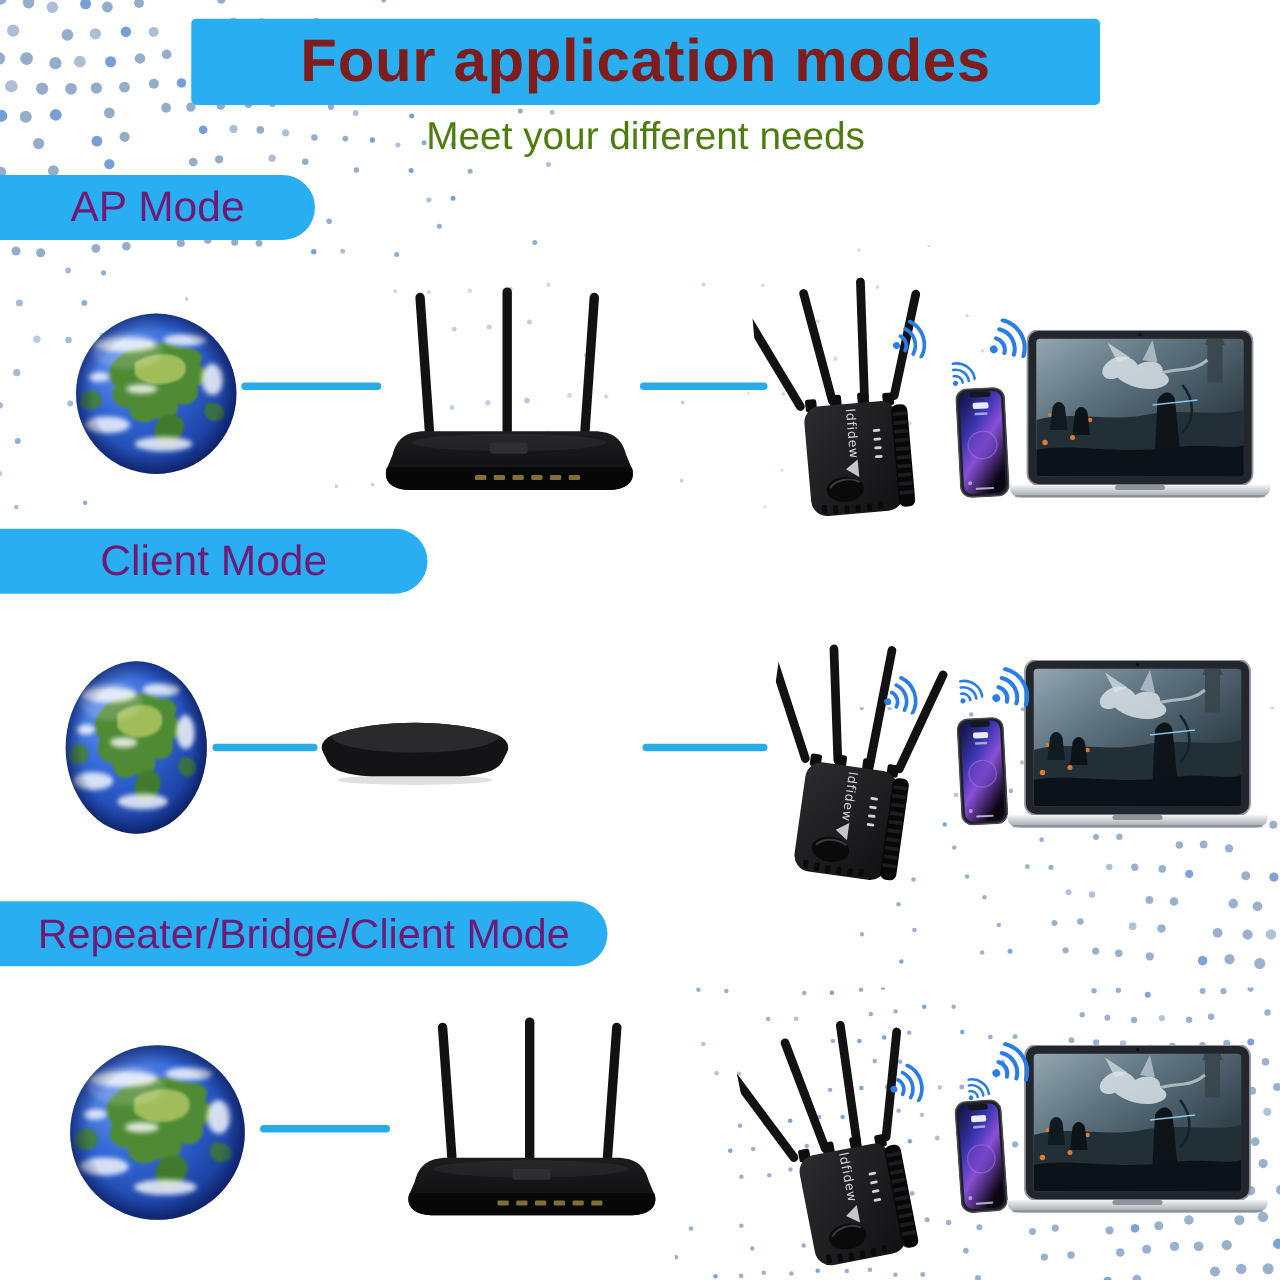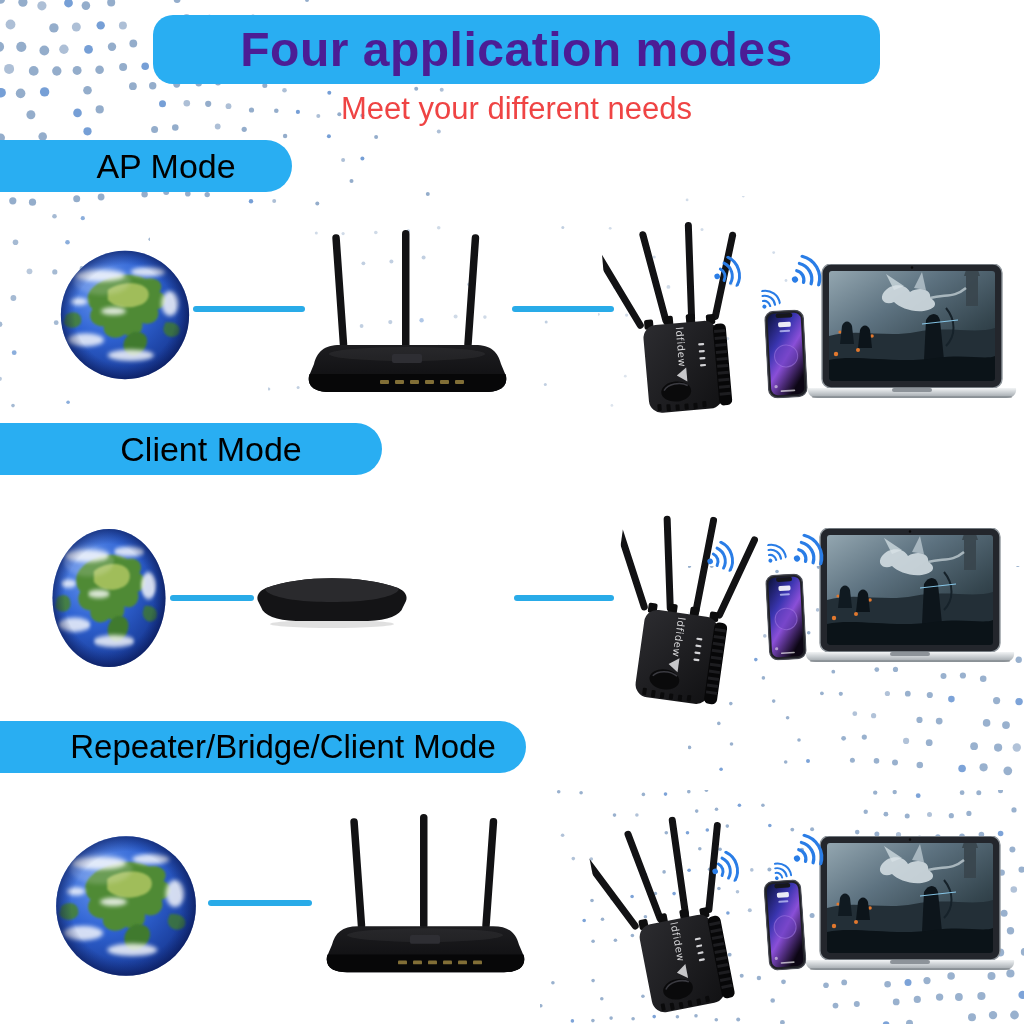--- a/index.html
+++ b/index.html
@@ -8,30 +8,30 @@
     --wifi:#2a7de6;
     --dot:#8fa9c9;
   }
   html,body{margin:0;padding:0;background:#fff;}
   .canvas{
     position:relative;width:1024px;height:1024px;background:#ffffff;overflow:hidden;
     font-family:"Liberation Sans",sans-serif;
   }
   .title-banner{
     position:absolute;left:153px;top:15px;width:727px;height:69px;z-index:5;
-    background:var(--banner);border-radius:20px;color:#4c1d95;font-weight:bold;font-size:48px;
+    background:var(--banner);border-radius:4px;color:#7f1d1d;font-weight:bold;font-size:48px;
     display:flex;align-items:center;justify-content:center;letter-spacing:.5px;
   }
   .subtitle{
     position:absolute;left:153px;top:91px;width:727px;z-index:5;text-align:center;
-    font-size:31px;color:#ef4444;
+    font-size:31px;color:#4d7c0f;
   }
   .mode-banner{
-    position:absolute;left:0;height:52px;z-index:5;background:var(--banner);color:#000000;
-    border-radius:0 26px 26px 0;display:flex;align-items:center;justify-content:center;font-size:34px;padding-left:40px;
+    position:absolute;left:0;height:52px;z-index:5;background:var(--banner);color:#701a75;
+    border-radius:0 26px 26px 0;display:flex;align-items:center;justify-content:center;font-size:34px;
   }
   .b1{top:140px;width:252px}
   .b2{top:423px;width:342px}
   .b3{top:721px;width:486px;font-size:33px}
   #art{position:absolute;inset:0;}
   .dotfield{position:absolute;z-index:1;}
   .cline{position:absolute;height:6px;background:var(--line);border-radius:3px;z-index:2;}
   .mount{position:absolute;z-index:3;}
   .mount svg{display:block;width:100%;height:100%;}
   .brand{

